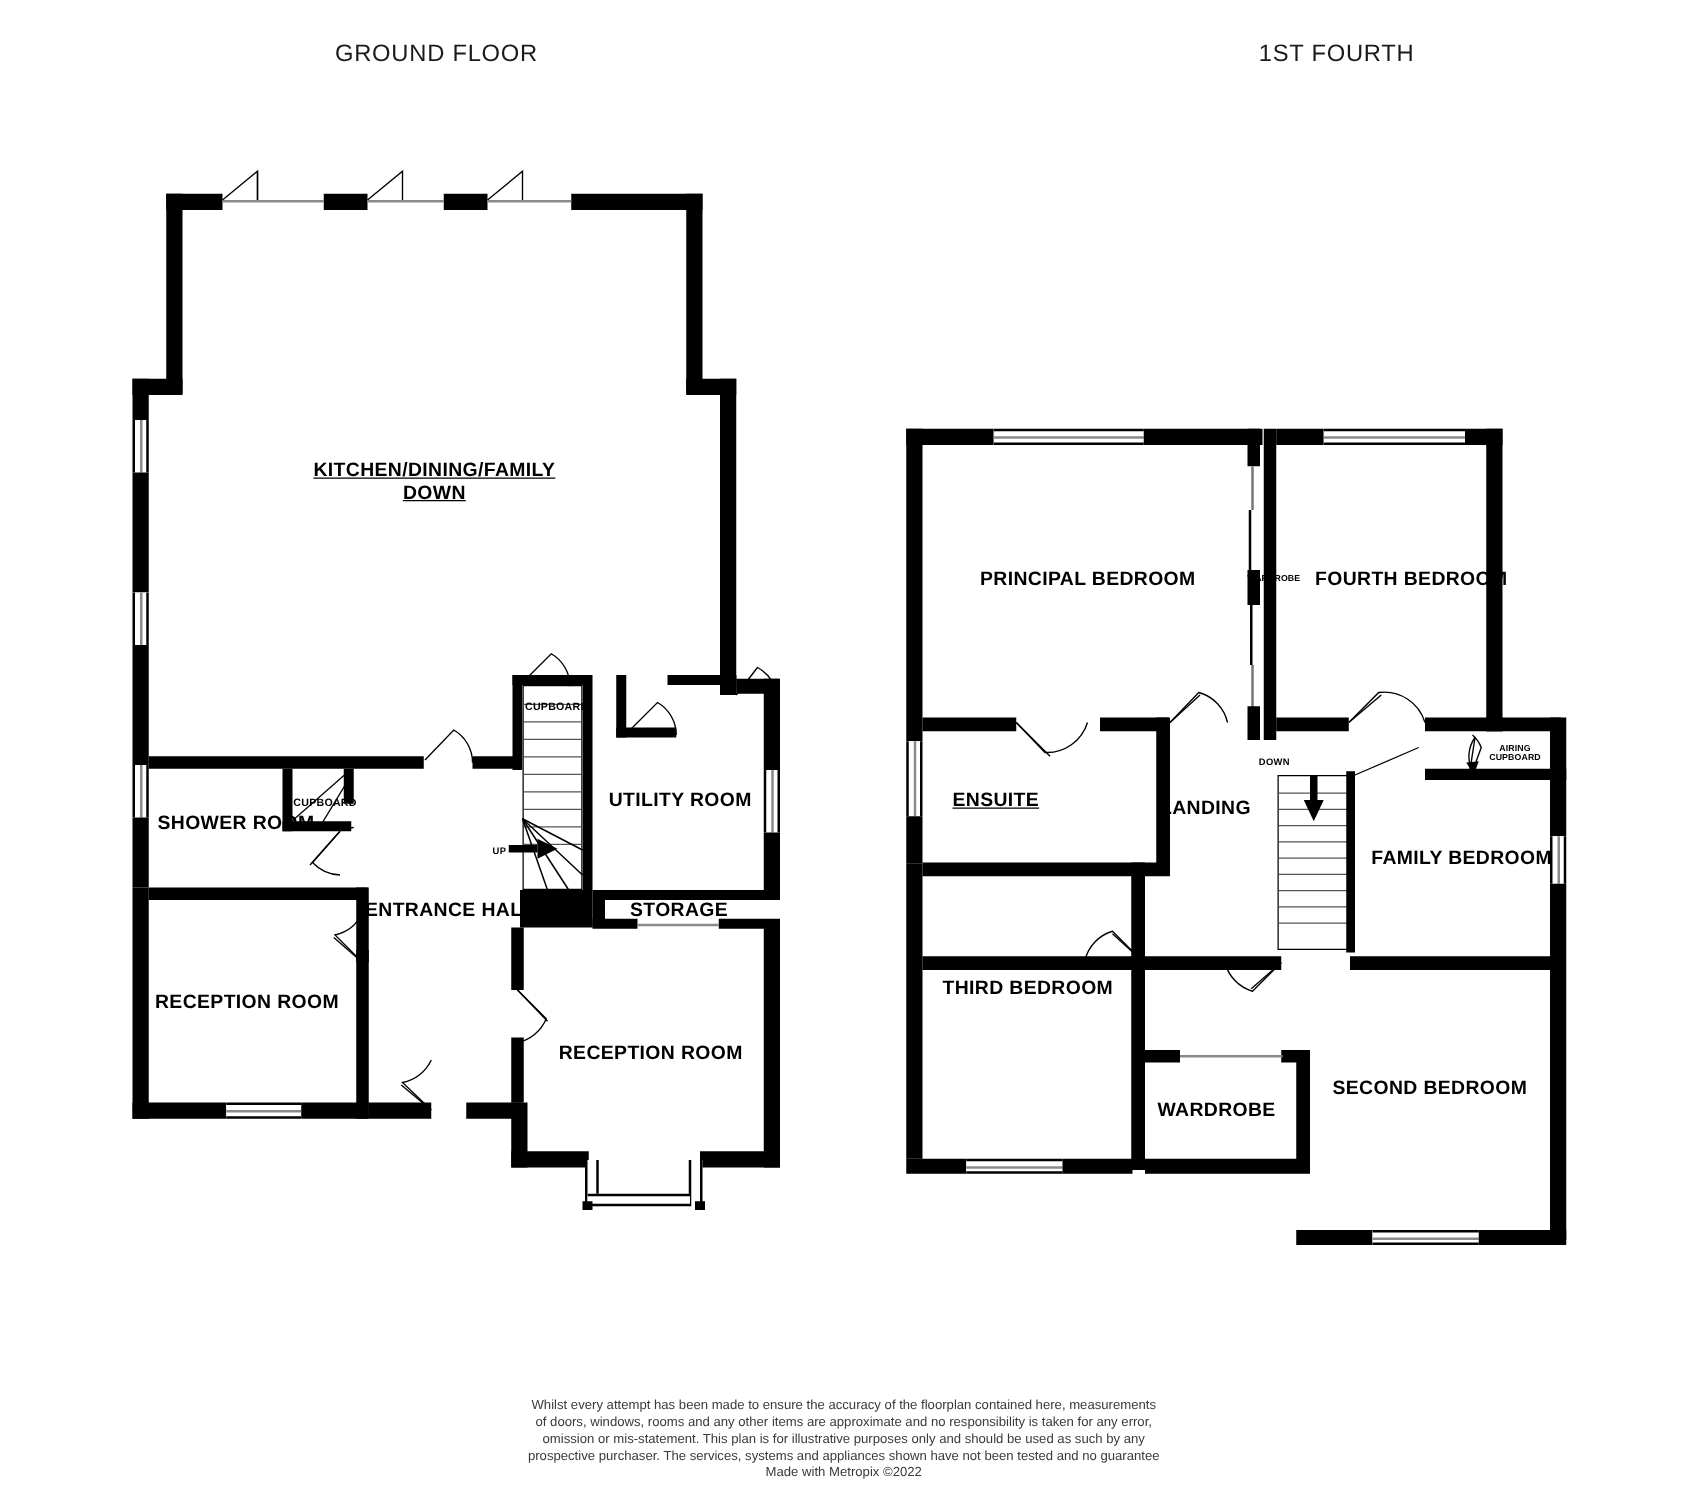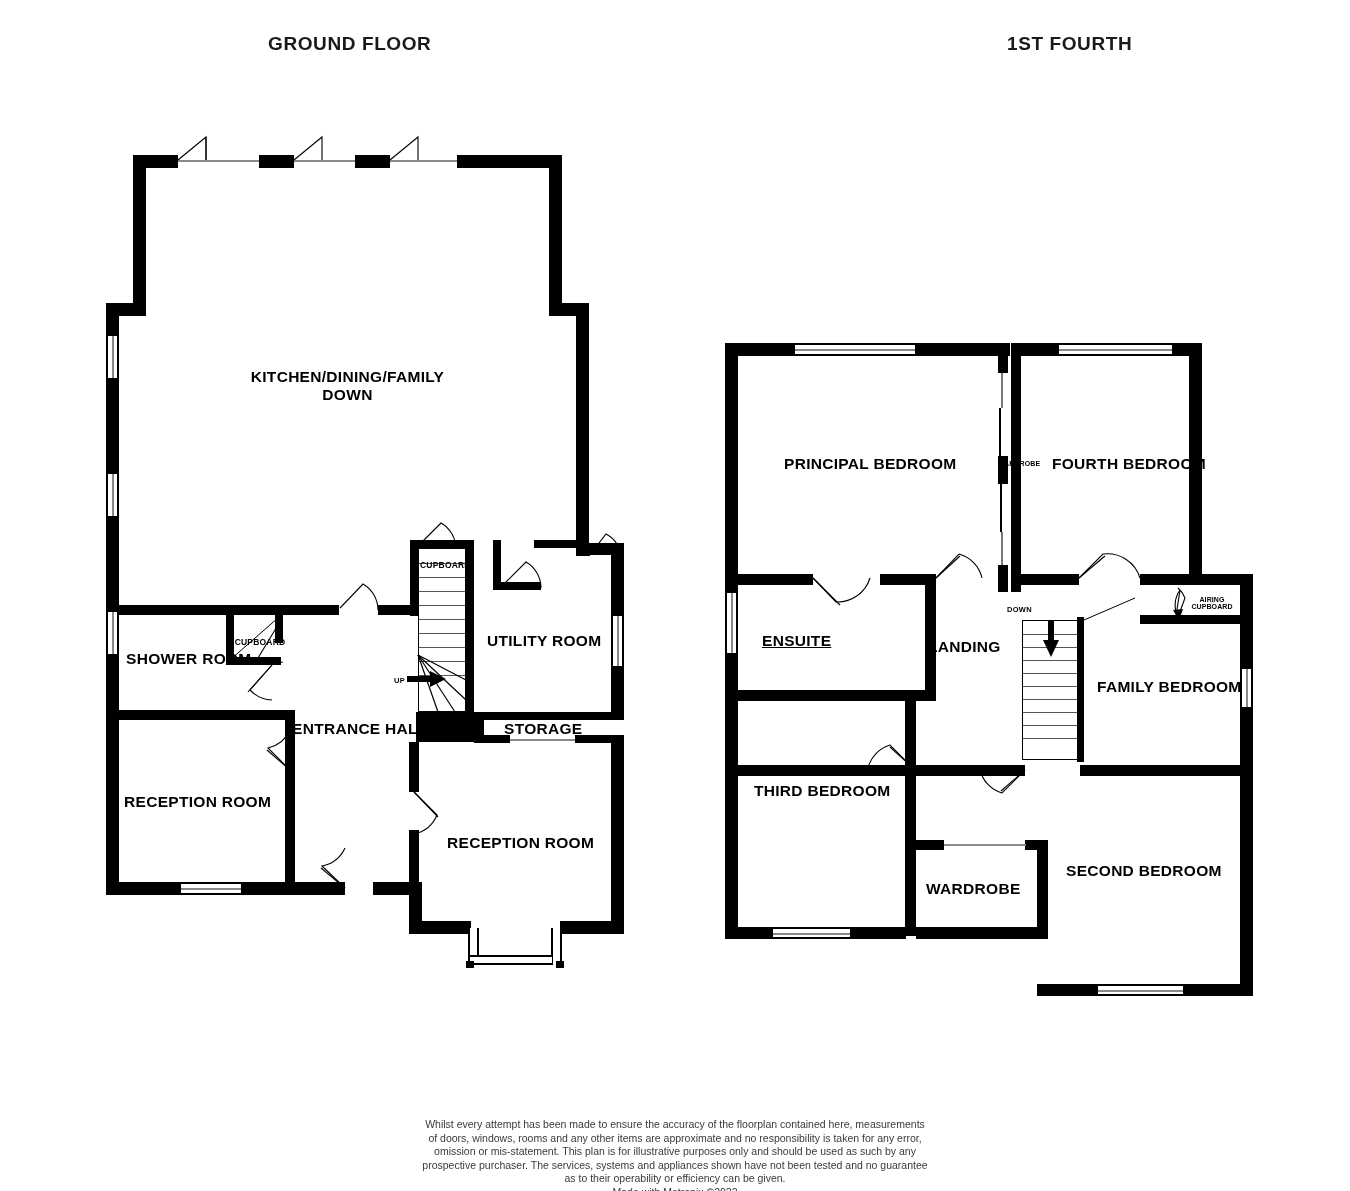--- a/index.html
+++ b/index.html
@@ -4,37 +4,37 @@
 <title>Floorplan</title>
 <style>
   html,body{margin:0;padding:0;background:#ffffff;}
   body{
     width:1350px;height:1191px;position:relative;overflow:hidden;
     font-family:"Liberation Sans","DejaVu Sans",sans-serif;
     color:#000;
   }
   .stage{position:absolute;left:0;top:0;width:1350px;height:1191px;}
   .floor-title{
-    position:absolute;font-size:19px;font-weight:700;letter-spacing:.6px;
+    position:absolute;font-size:19px;font-weight:400;letter-spacing:.6px;
     color:#1a1a1a;white-space:nowrap;
   }
   #title-ground{left:268px;top:33px;}
   #title-first{left:1007px;top:33px;}
 
   
   .w{position:absolute;background:#000;}          
   .thin{position:absolute;background:#000;}        
   .win{position:absolute;background:#fff;border-top:2px solid #000;border-bottom:2px solid #000;box-sizing:border-box;}
   .winv{position:absolute;background:#fff;border-left:2px solid #000;border-right:2px solid #000;box-sizing:border-box;}
   .winline{position:absolute;background:#8a8a8a;}
   .label{
     position:absolute;font-weight:bold;font-size:15.5px;letter-spacing:.3px;
     white-space:nowrap;color:#000;text-align:center;
   }
-  .label.two{white-space:normal;line-height:18px;}
+  .label.two{white-space:normal;line-height:18px;text-decoration:underline;}
   .small{font-size:8.5px;font-weight:bold;letter-spacing:.2px;}
   .tiny{font-size:7px;font-weight:bold;letter-spacing:.1px;}
   .updown{font-size:7.5px;font-weight:bold;letter-spacing:.3px;}
 
   .svgl{position:absolute;left:0;top:0;width:1350px;height:1191px;pointer-events:none;}
 
   
   .stair{position:absolute;background:#fff;border:1px solid #000;box-sizing:border-box;}
   .tread{position:absolute;background:#555;height:1px;left:0;right:0;}
 
@@ -330,17 +330,16 @@
         <polygon points="1043,640 1051,657 1059,640" fill="#000" stroke="none"></polygon>
       </g>
     </g>
   </svg>
 
   <div class="disclaimer">
     <div>Whilst every attempt has been made to ensure the accuracy of the floorplan contained here, measurements</div>
     <div>of doors, windows, rooms and any other items are approximate and no responsibility is taken for any error,</div>
     <div>omission or mis-statement. This plan is for illustrative purposes only and should be used as such by any</div>
     <div>prospective purchaser. The services, systems and appliances shown have not been tested and no guarantee</div>
-    <div>as to their operability or efficiency can be given.</div>
     <div>Made with Metropix ©2022</div>
   </div>
 
 </div>
 
 </body></html>

